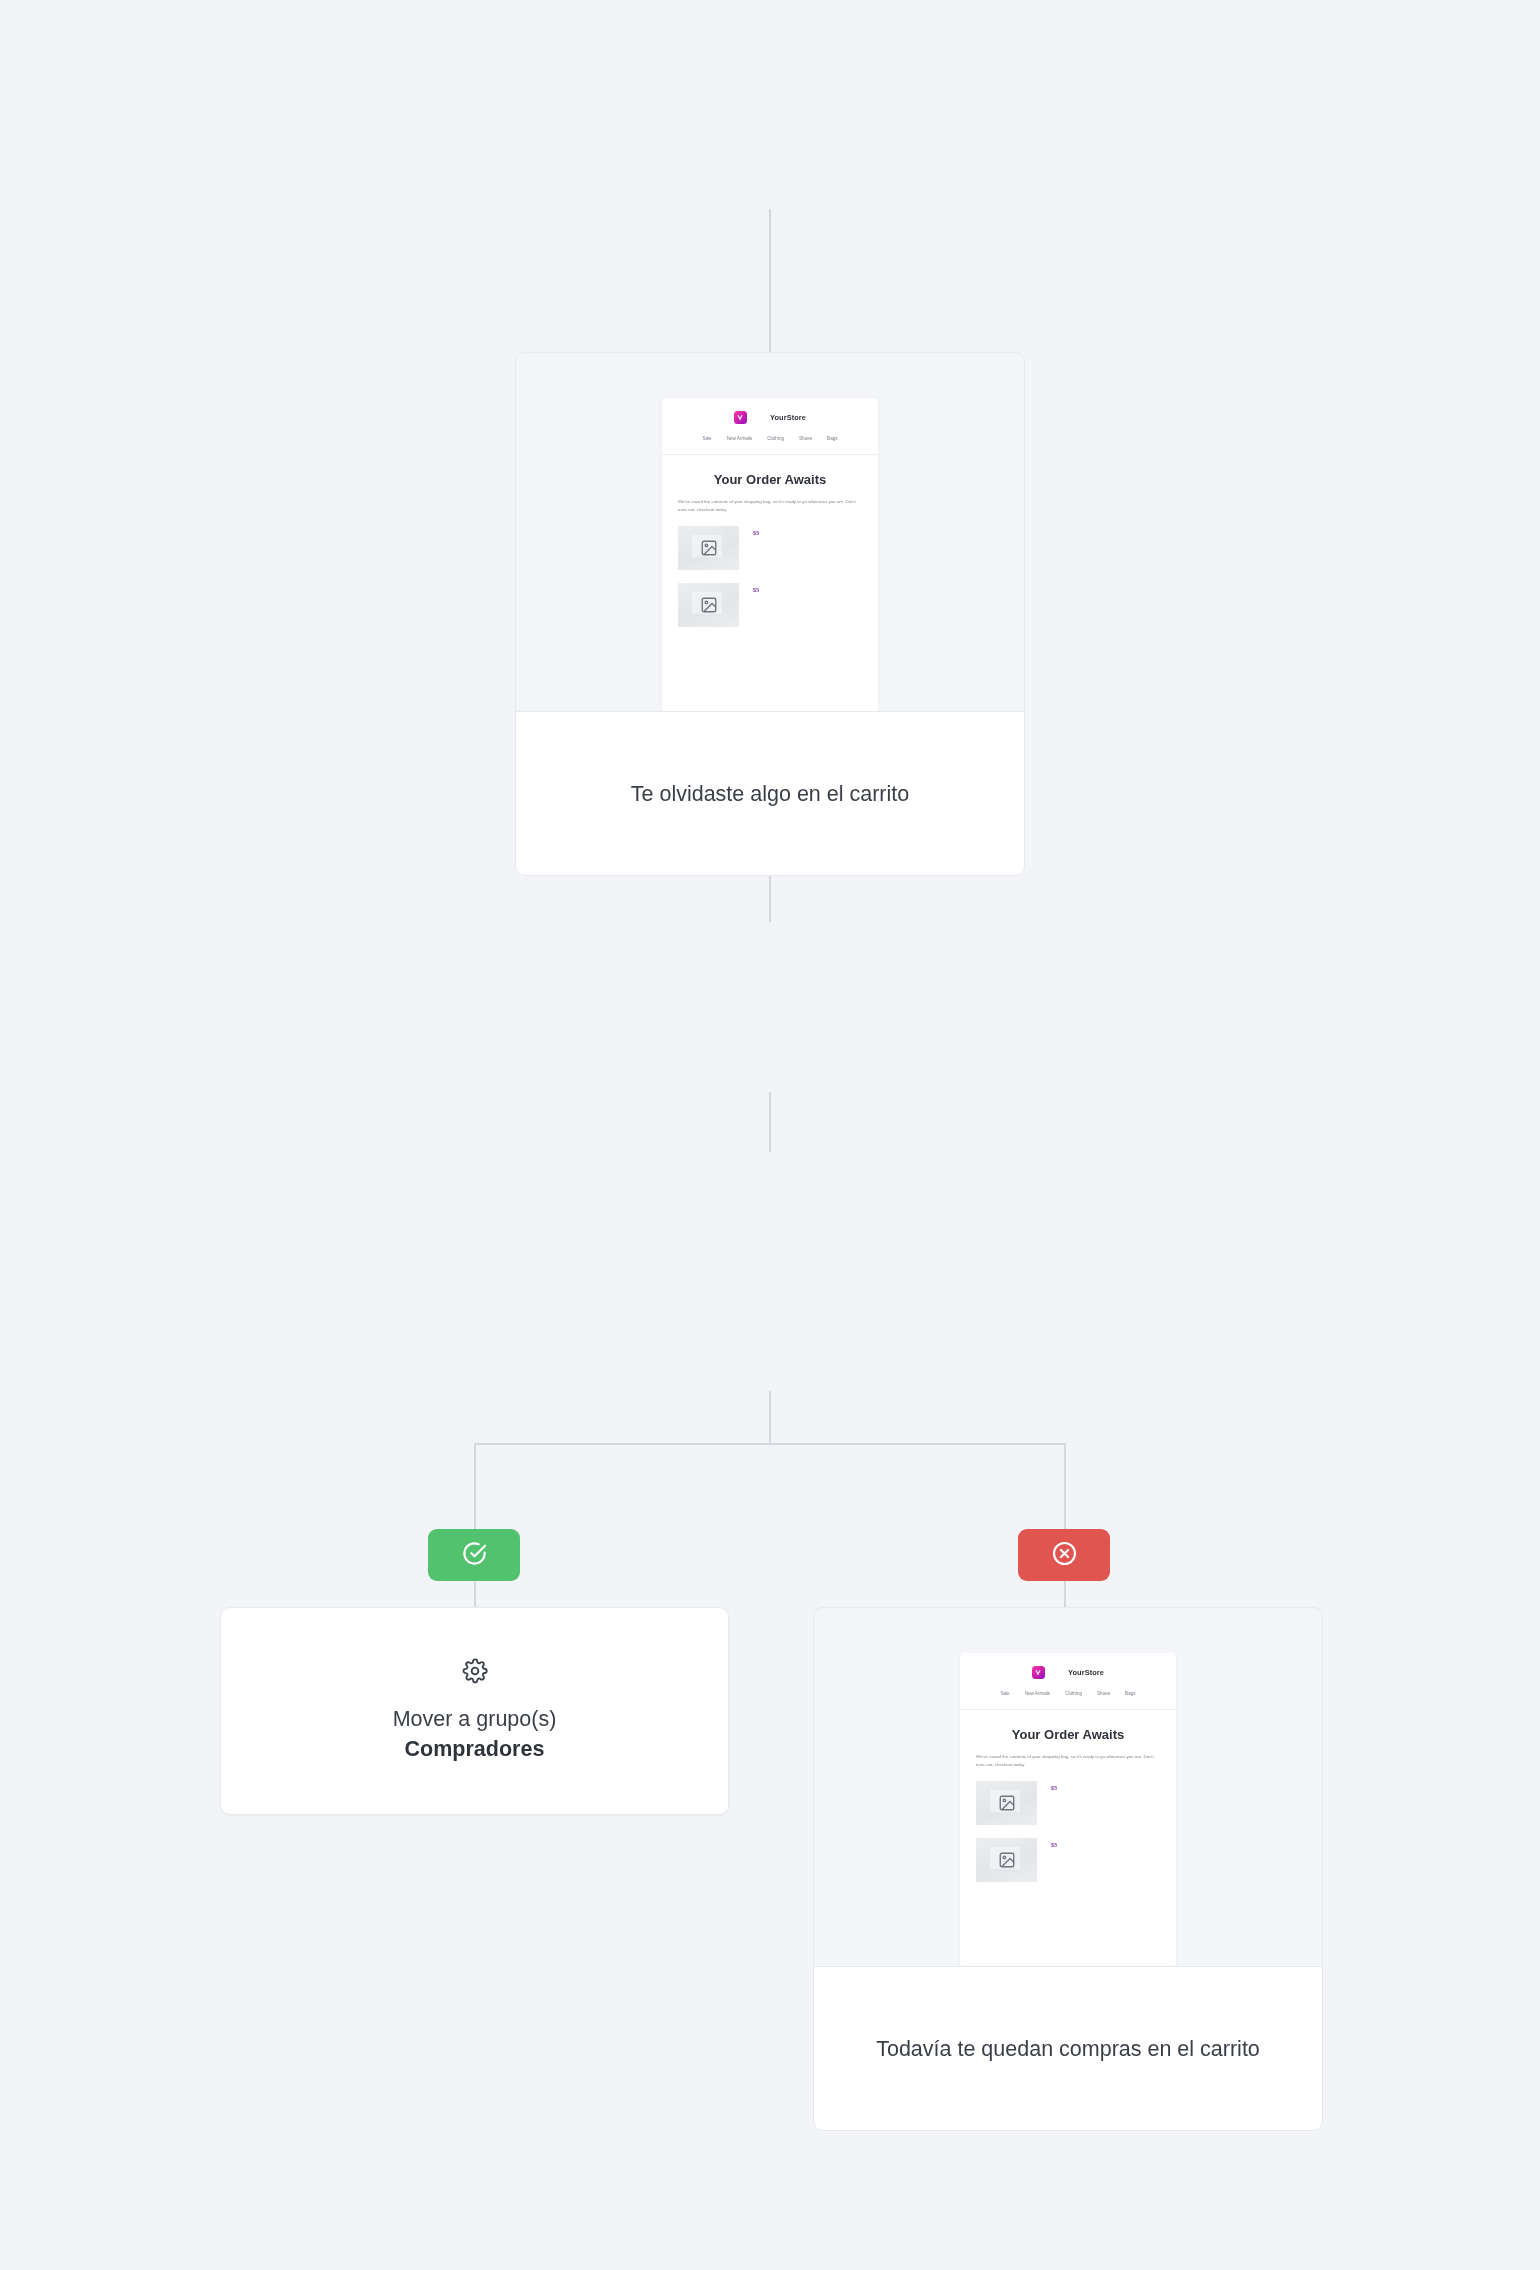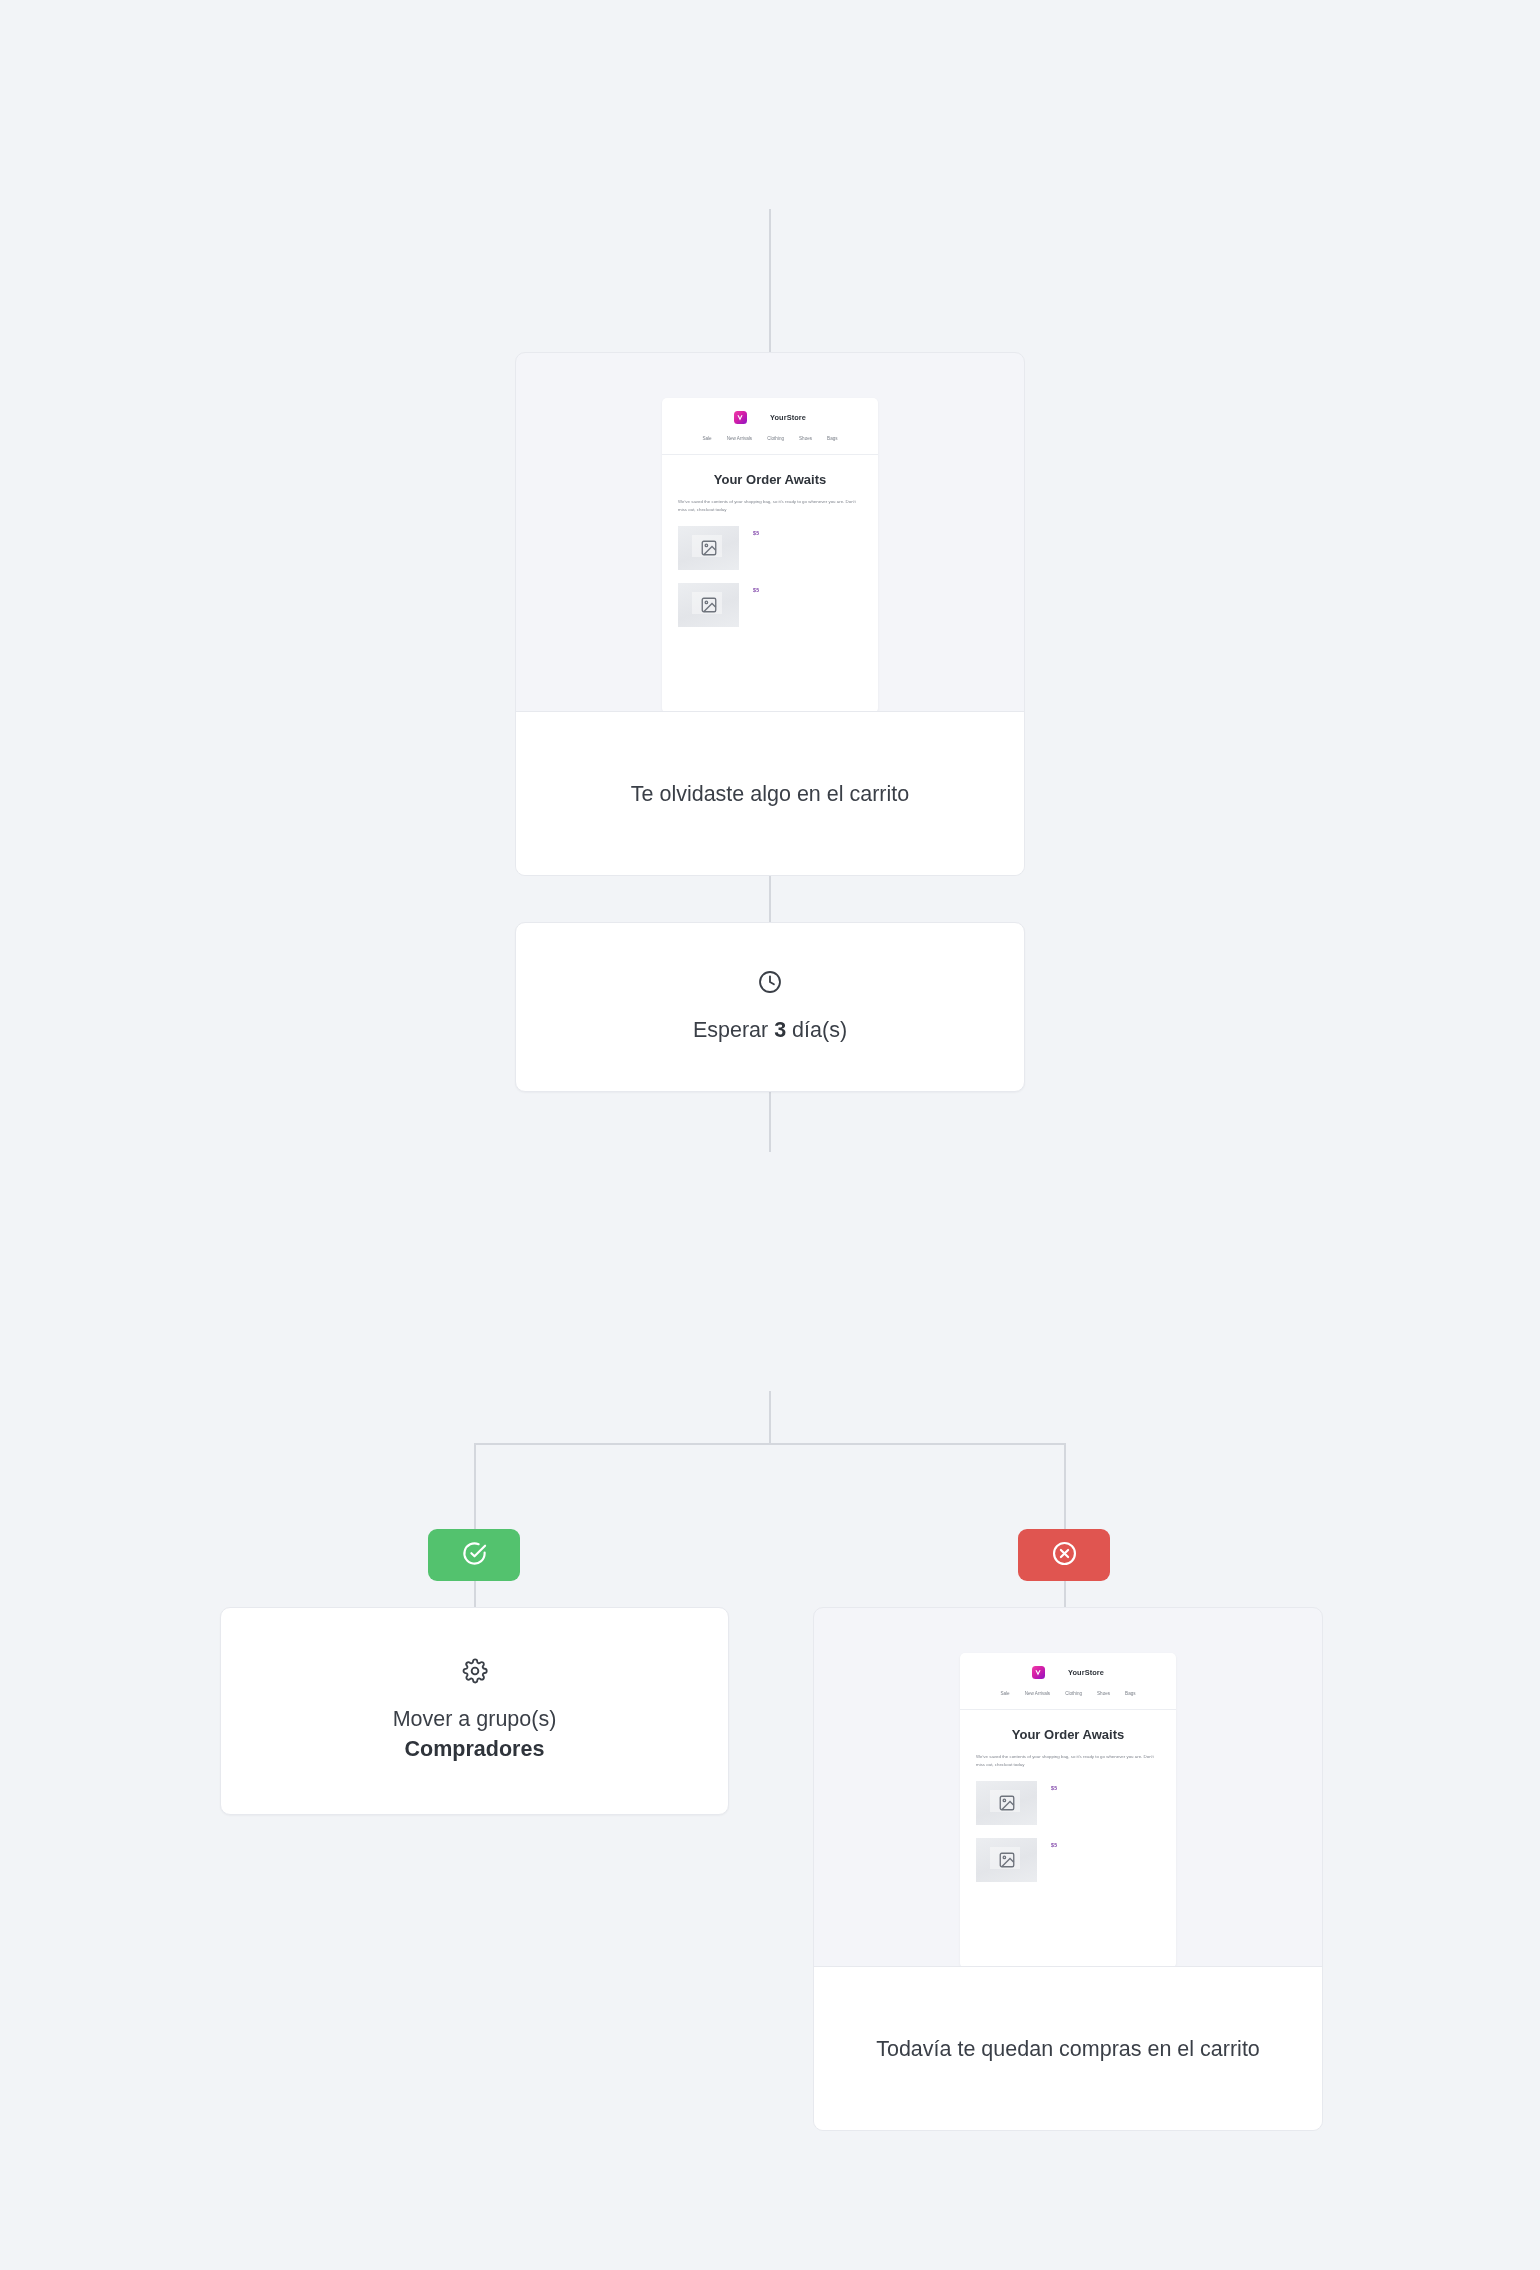--- a/index.html
+++ b/index.html
@@ -260,33 +260,20 @@
         </div>
 
       </div>
     </div>
 
     <div class="email-caption" style="height:164px;">
       <div class="node-text">Te olvidaste algo en el carrito</div>
     </div>
   </div>
 
-  <div class="card" style="left:515px; top:922px; width:510px; height:170px;">
-    <div class="card-body">
-      <span class="node-icon">
-        <svg width="26" height="26" viewBox="0 0 24 24" fill="none" stroke="currentColor" stroke-width="1.7" stroke-linecap="round" aria-hidden="true">
-          <circle cx="12" cy="12" r="9.2"></circle>
-          <path d="M12 6.8V12l3.6 2.1"></path>
-        </svg>
-      </span>
-      <div class="node-text">
-        <span>Esperar </span><b>3</b><span> día(s)</span>
-      </div>
-    </div>
-  </div>
 
 
   <div class="badge badge-yes" style="left:428px; top:1529px;">
     <span>
       <svg width="27" height="27" viewBox="0 0 24 24" fill="none" stroke="#ffffff" stroke-width="1.9" stroke-linecap="round" stroke-linejoin="round" aria-hidden="true">
         <path d="M21 11.1V12a9 9 0 1 1-5.34-8.22"></path>
         <path d="M21.4 5.1 12 14.5l-2.8-2.8"></path>
       </svg>
     </span>
   </div>

